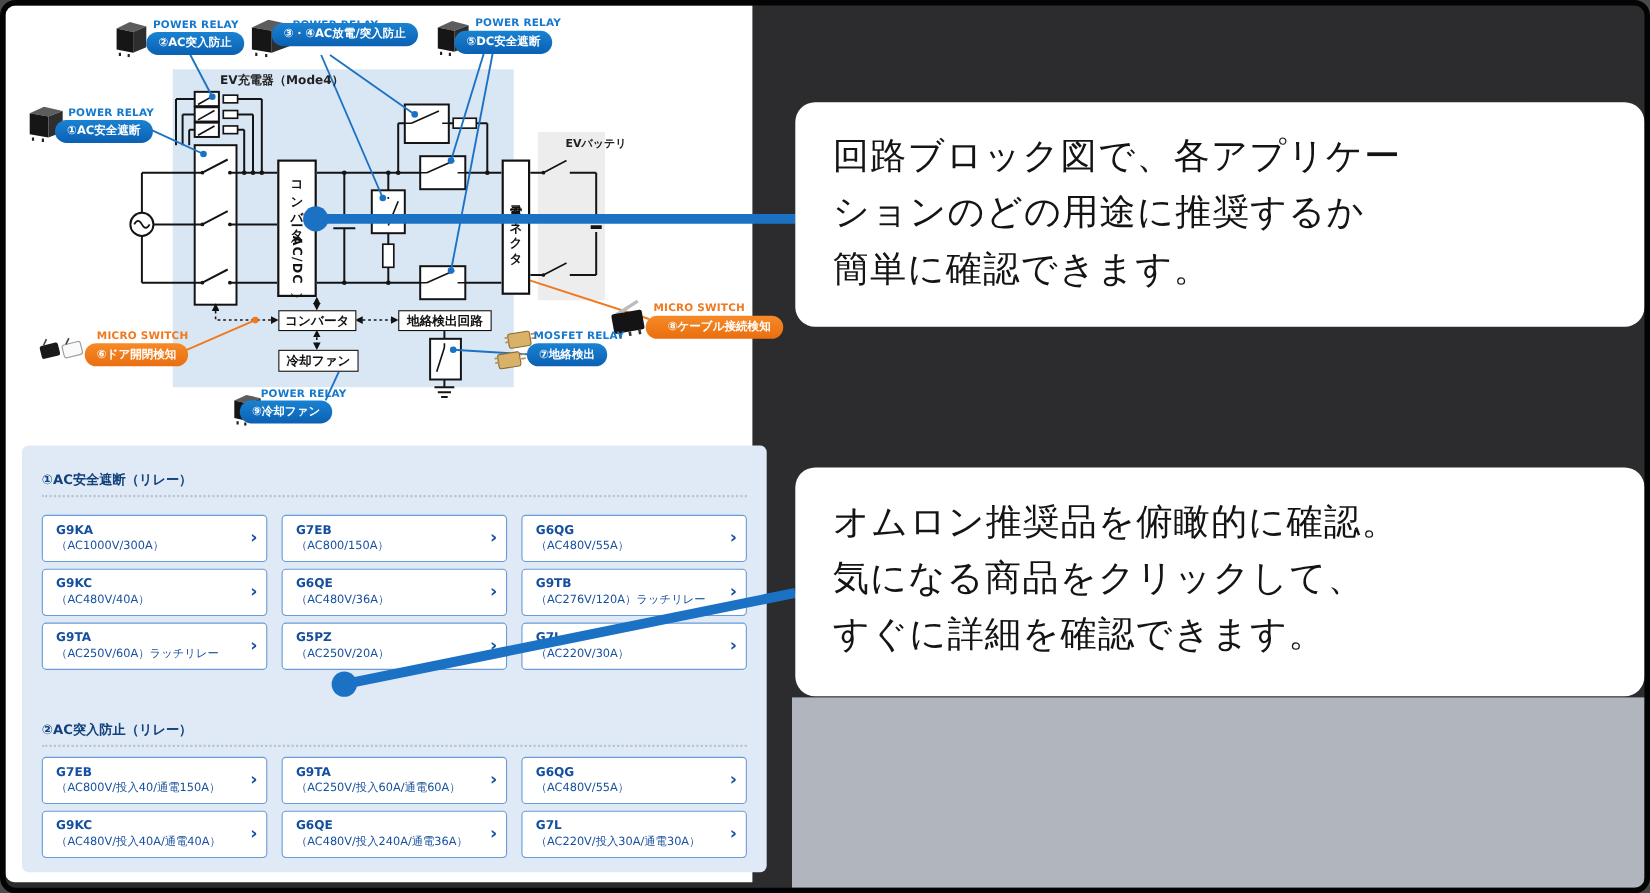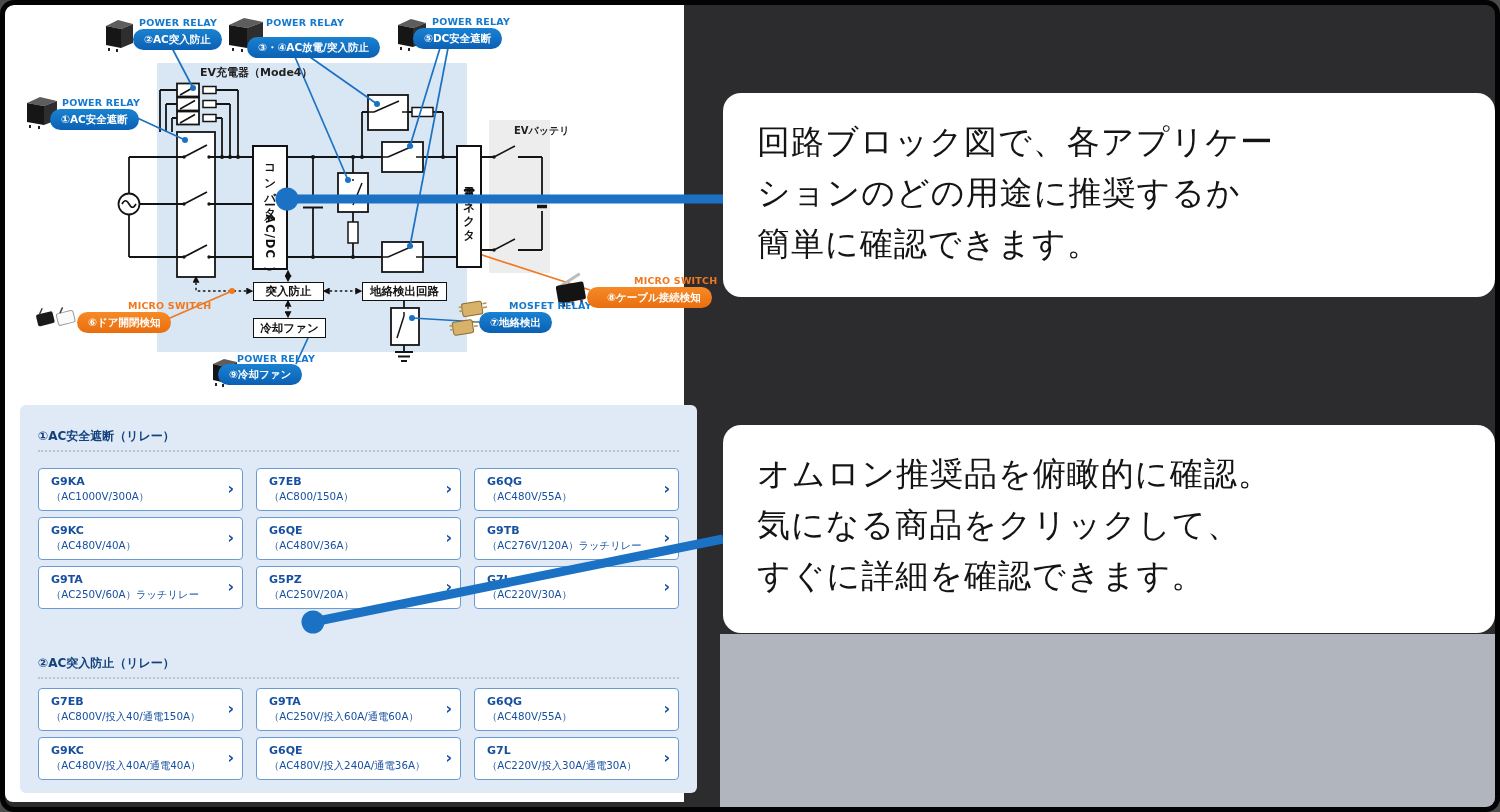--- a/index.html
+++ b/index.html
@@ -14,21 +14,21 @@
 
   
   .diag-bg{position:absolute;left:152px;top:58px;width:310px;height:289px;background:#d9e6f4;}
   .batt-bg{position:absolute;left:484px;top:115px;width:61px;height:153px;background:#ededee;}
   .diag-label{position:absolute;font-weight:bold;color:#222;font-size:11px;white-space:nowrap;}
   .cktbox{position:absolute;background:#fff;border:1.7px solid #111;display:flex;align-items:center;
           justify-content:center;font-weight:bold;color:#111;font-size:11.5px;white-space:nowrap;}
   .vert{writing-mode:vertical-rl;text-orientation:mixed;letter-spacing:1px;line-height:1.05;}
 
   .cat-label{position:absolute;font-size:9.5px;font-weight:bold;letter-spacing:.2px;white-space:nowrap;}
-  .cat-blue{color:#1478cc;} .cat-orange{color:#f0781e;margin-left:40px;}
+  .cat-blue{color:#1478cc;} .cat-orange{color:#f0781e;}
   .pill{position:absolute;height:21px;line-height:21px;padding:0 11px;border-radius:12px;
         color:#fff;font-size:10.5px;font-weight:bold;white-space:nowrap;}
   .pill-blue{background:linear-gradient(180deg,#1a82d2,#0b60b3);}
   .pill-orange{background:linear-gradient(180deg,#f68a26,#e96e10);}
 
   
   .products{position:absolute;left:15px;top:400px;width:677px;height:388px;background:#dfeaf6;border-radius:6px;}
   .sec-title{position:absolute;left:18px;font-size:12px;font-weight:bold;color:#13417c;white-space:nowrap;}
   .dotline{position:absolute;left:18px;right:18px;border-top:2px dotted #b6c4d6;}
   .grid{position:absolute;left:18px;width:641px;display:grid;grid-template-columns:205px 205px 205px;
@@ -167,21 +167,21 @@
       <g fill="#f0781e">
         <circle cx="227" cy="286" r="3"></circle>
           <circle cx="471" cy="248" r="3"></circle>
       </g>
     </svg>
 
     <div class="diag-label" style="left:195px;top:60px;">EV充電器（Mode4）</div>
     <div class="diag-label" style="left:509px;top:119px;font-size:10px;">EVバッテリ</div>
     <div class="cktbox vert" style="left:247px;top:140px;width:36px;height:125px;border-width:2px;">コンバータ（AC/DC）</div>
     <div class="cktbox vert" style="left:451px;top:140px;width:26px;height:123px;border-width:2px;">充電コネクタ</div>
-    <div class="cktbox" style="left:248px;top:277px;width:71px;height:19px;">突入防止</div>
+    <div class="cktbox" style="left:248px;top:277px;width:71px;height:19px;">コンバータ</div>
     <div class="cktbox" style="left:357px;top:277px;width:85px;height:19px;">地絡検出回路</div>
     <div class="cktbox" style="left:248px;top:313px;width:73px;height:20px;">冷却ファン</div>
 
     <svg class="abs" style="left:19px;top:90px;" width="36" height="34">
         <polygon points="3,8 16,2 33,6 20,11" fill="#5d5d5d"></polygon>
         <polygon points="3,8 20,11 20,30 3,27" fill="#161616"></polygon>
         <polygon points="20,11 33,6 33,25 20,30" fill="#2e2e2e"></polygon>
         <path d="M6,30 v3 M15,31 v3" stroke="#222" stroke-width="2"></path>
       </svg>
     <svg class="abs" style="left:98px;top:13px;" width="32" height="34">
@@ -228,26 +228,26 @@
           <rect x="4" y="14" width="28" height="18" rx="2" fill="#141414"></rect>
           <path d="M9,32 v4 M18,32 v4 M27,32 v4" stroke="#333" stroke-width="2.4"></path>
         </g>
       </svg>
 
     <div class="cat-label cat-blue" style="left:57px;top:92px;">POWER RELAY</div>
     <div class="pill pill-blue" style="left:45px;top:104px;">①AC安全遮断</div>
     <div class="cat-label cat-blue" style="left:134px;top:12px;">POWER RELAY</div>
     <div class="pill pill-blue" style="left:128px;top:24px;">②AC突入防止</div>
     <div class="cat-label cat-blue" style="left:261px;top:12px;">POWER RELAY</div>
-    <div class="pill pill-blue" style="left:242px;top:32px;">③・④AC放電/突入防止</div>
+    <div class="pill pill-blue" style="left:242px;top:16px;">③・④AC放電/突入防止</div>
     <div class="cat-label cat-blue" style="left:427px;top:11px;">POWER RELAY</div>
     <div class="pill pill-blue" style="left:408px;top:23px;">⑤DC安全遮断</div>
     <div class="cat-label cat-orange" style="left:83px;top:295px;">MICRO SWITCH</div>
     <div class="pill pill-orange" style="left:72px;top:307px;">⑥ドア開閉検知</div>
-    <div class="cat-label cat-blue" style="left:480px;top:295px;margin-left:24px;">MOSFET RELAY</div>
+    <div class="cat-label cat-blue" style="left:480px;top:295px;">MOSFET RELAY</div>
     <div class="pill pill-blue" style="left:474px;top:307px;">⑦地絡検出</div>
     <div class="cat-label cat-orange" style="left:589px;top:270px;">MICRO SWITCH</div>
     <div class="pill pill-orange" style="left:582px;top:282px;padding-left:20px;">⑧ケーブル接続検知</div>
     <div class="cat-label cat-blue" style="left:232px;top:348px;">POWER RELAY</div>
     <div class="pill pill-blue" style="left:213px;top:359px;">⑨冷却ファン</div>
 
     <div class="products">
       <div class="sec-title" style="top:23px;">①AC安全遮断（リレー）</div>
       <div class="dotline" style="top:45px;"></div>
       <div class="grid" style="top:63px;">

